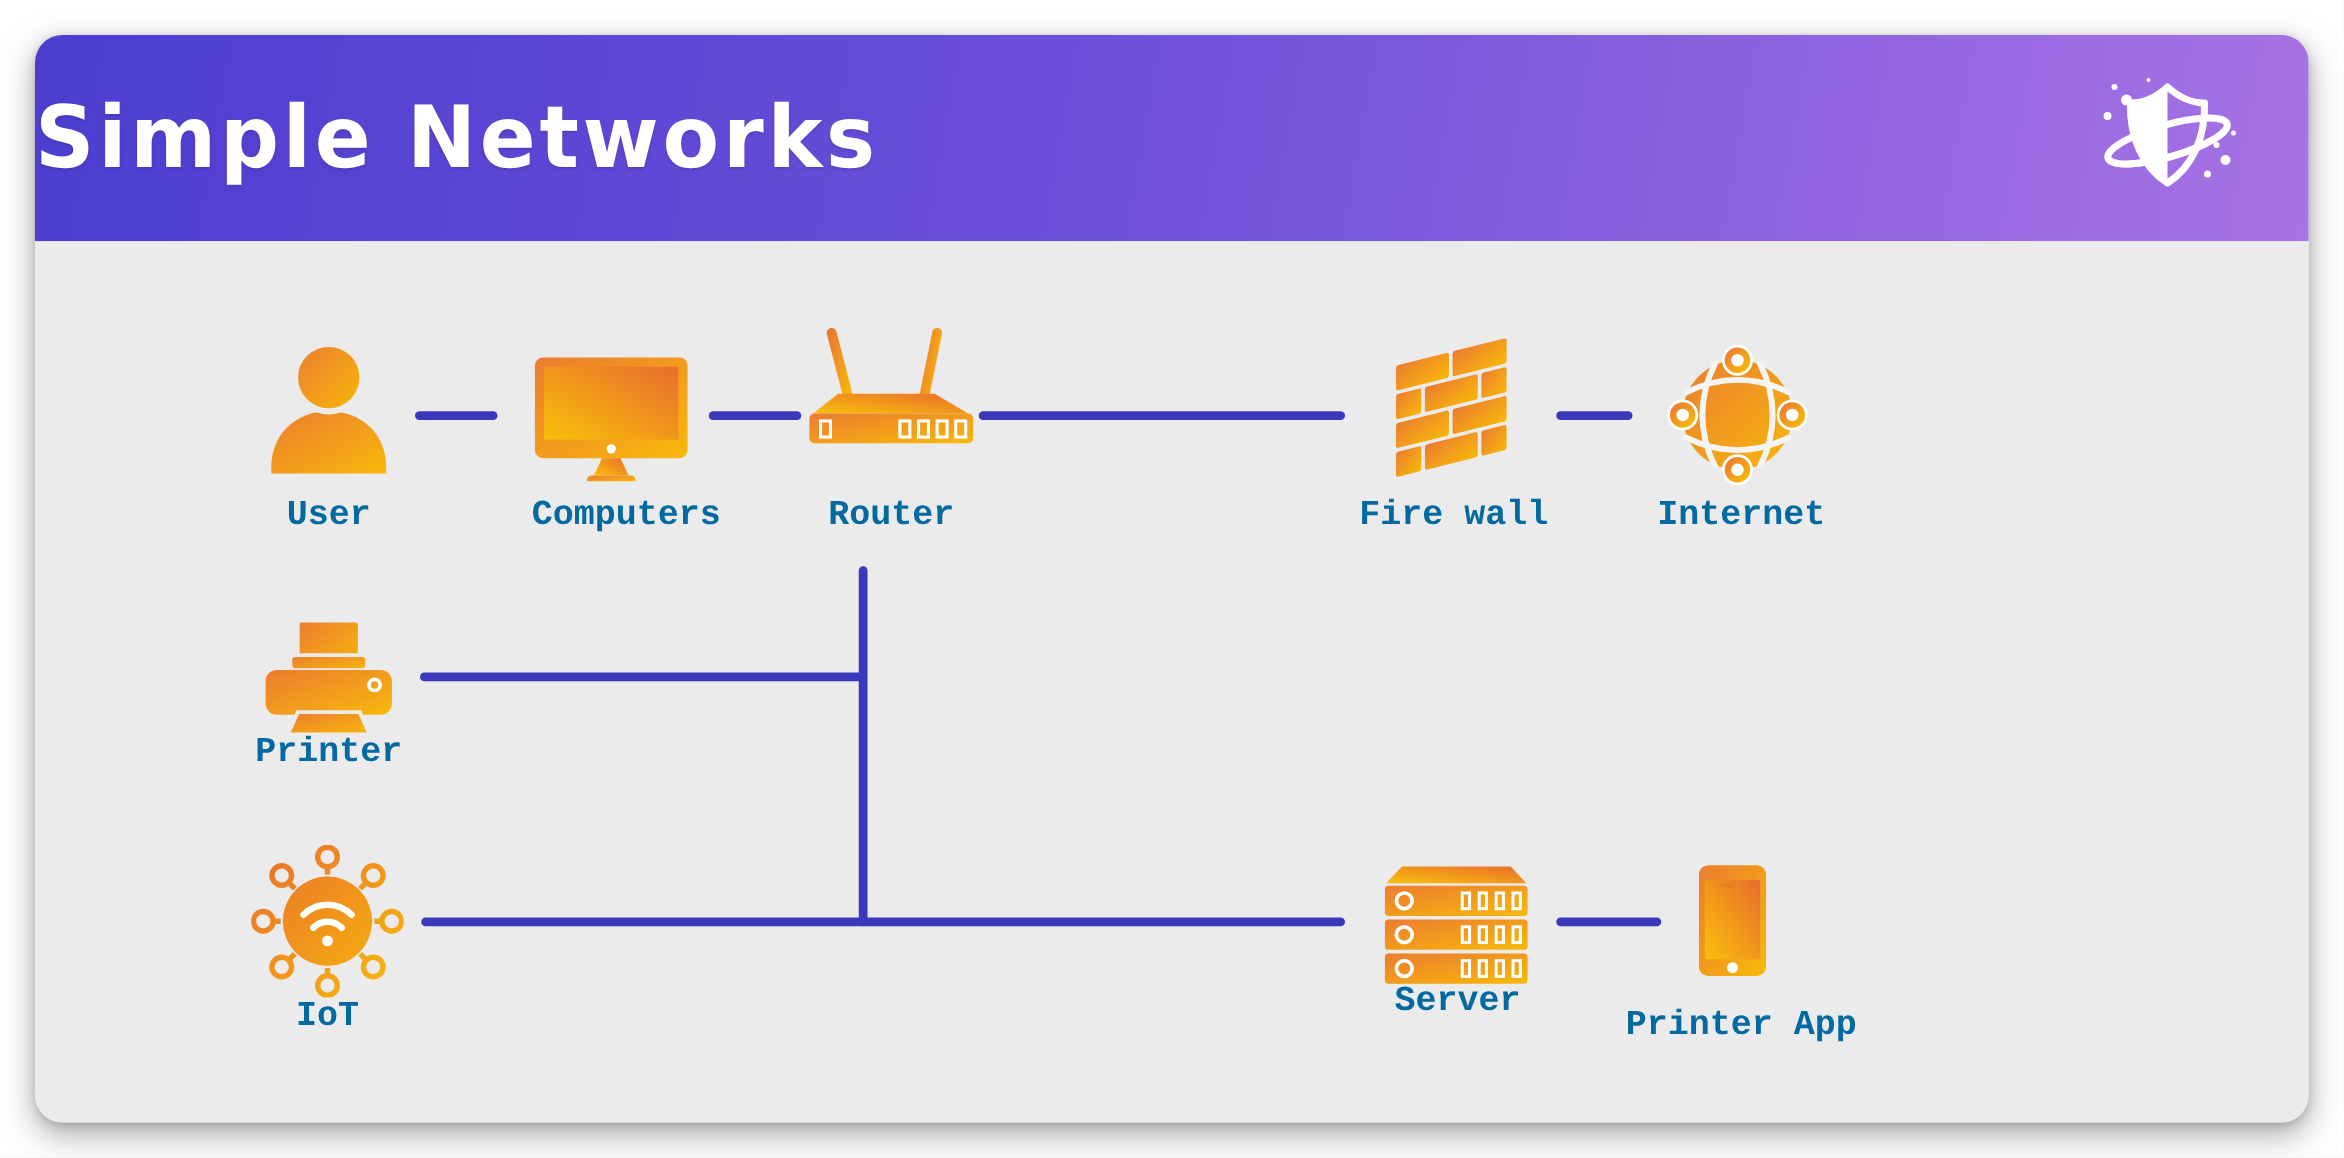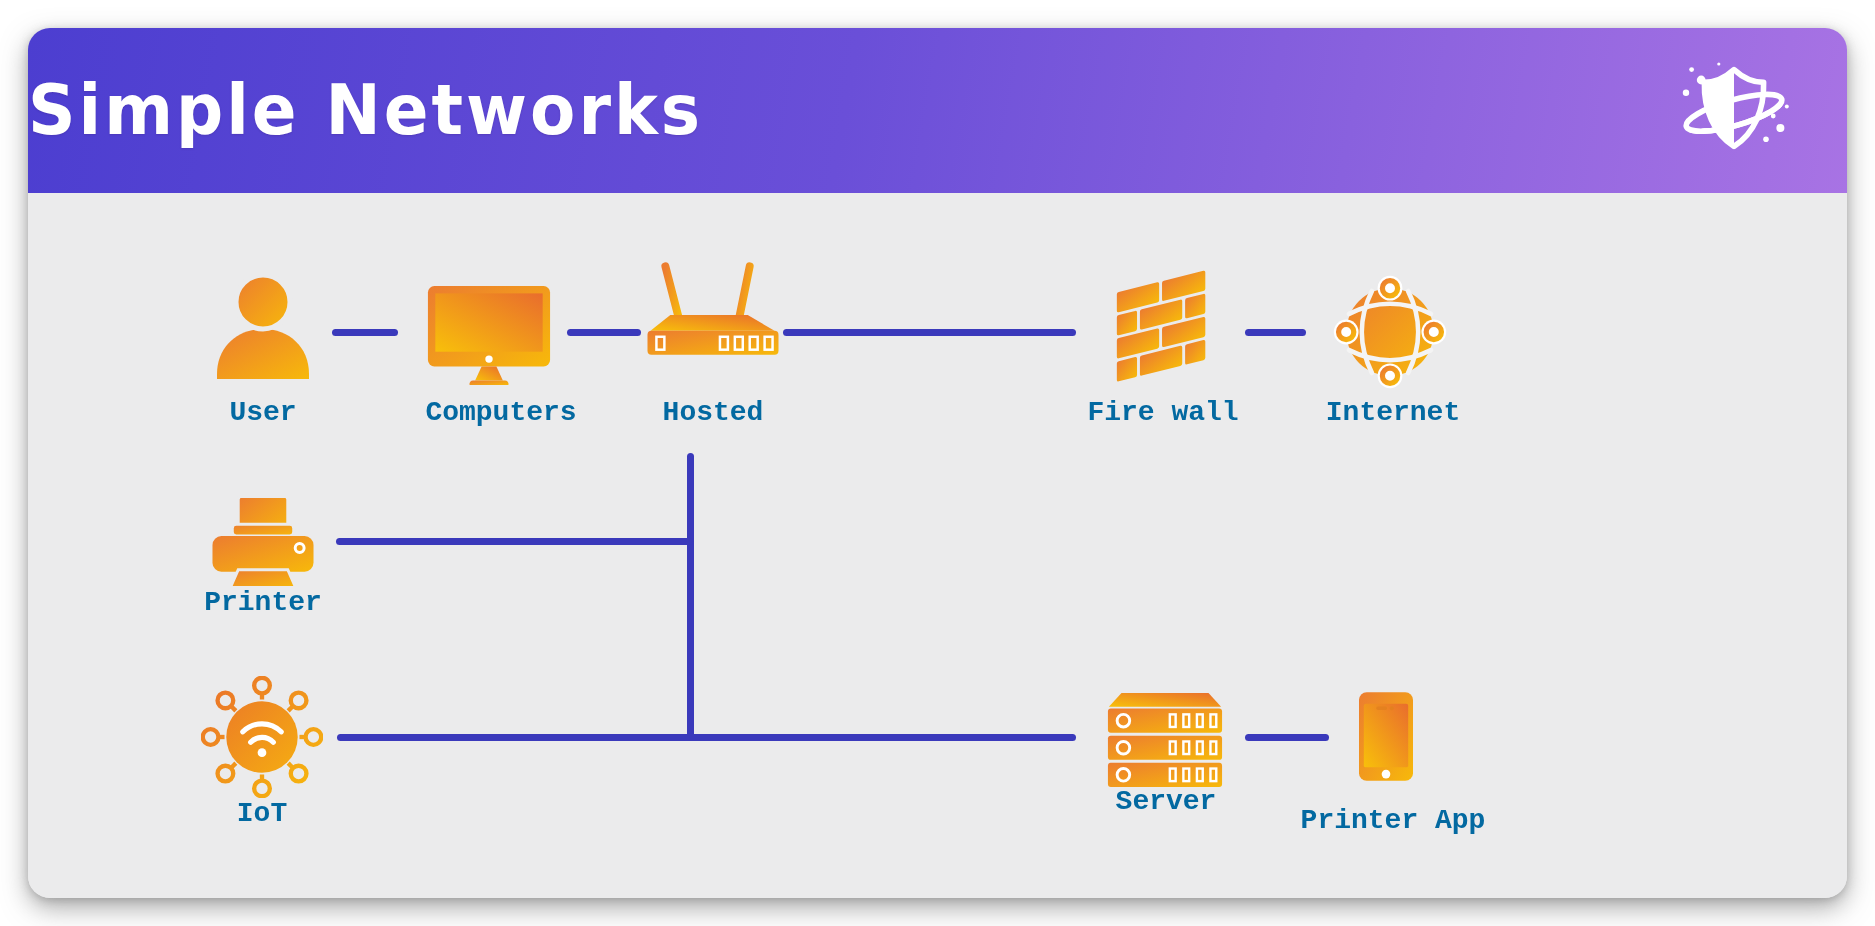--- a/index.html
+++ b/index.html
@@ -273,19 +273,19 @@
     <rect x="0" y="0" width="56" height="92" rx="8" fill="url(#og)"></rect>
     <rect x="5" y="12" width="46" height="66" rx="2" fill="url(#og2)"></rect>
     <rect x="18" y="15" width="11" height="3.5" rx="1.7" fill="#e2801f" opacity="0.85"></rect>
     <circle cx="34" cy="16.7" r="2" fill="#e2801f" opacity="0.85"></circle>
     <circle cx="28" cy="85" r="4.5" fill="#ffffff"></circle>
   </svg>
 </div>
 
 <div class="node-label" id="label-user">User</div>
 <div class="node-label" id="label-computers">Computers</div>
-<div class="node-label" id="label-router">Hosted</div>
+<div class="node-label" id="label-router">Router</div>
 <div class="node-label" id="label-firewall">Fire wall</div>
 <div class="node-label" id="label-internet">Internet</div>
 <div class="node-label" id="label-printer">Printer</div>
 <div class="node-label" id="label-iot">IoT</div>
 <div class="node-label" id="label-server">Server</div>
 <div class="node-label" id="label-hosted">Printer App</div>
 
 </body></html>

